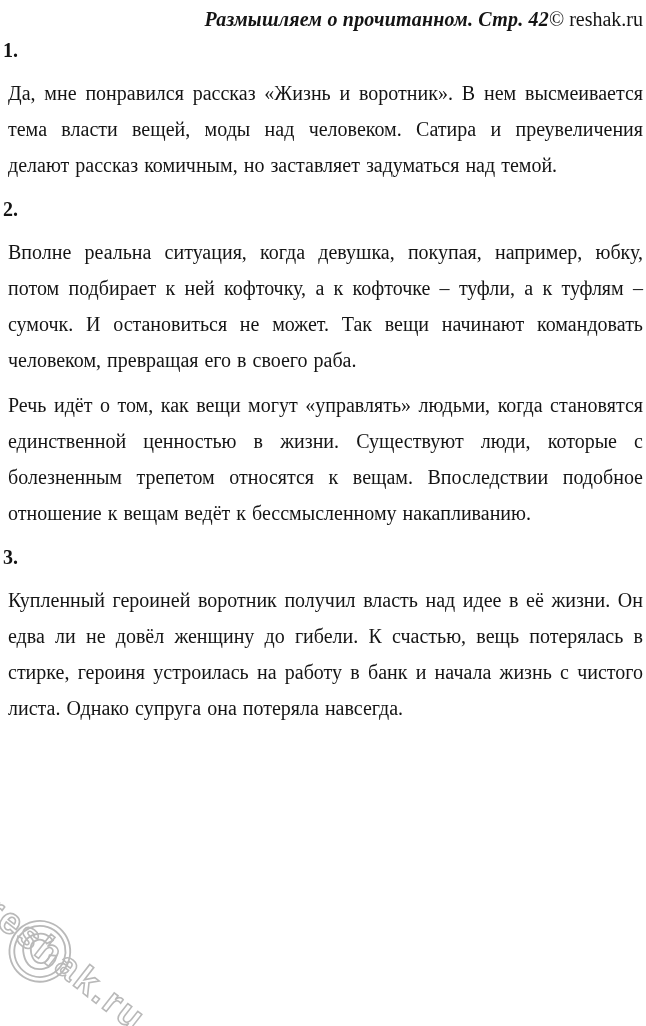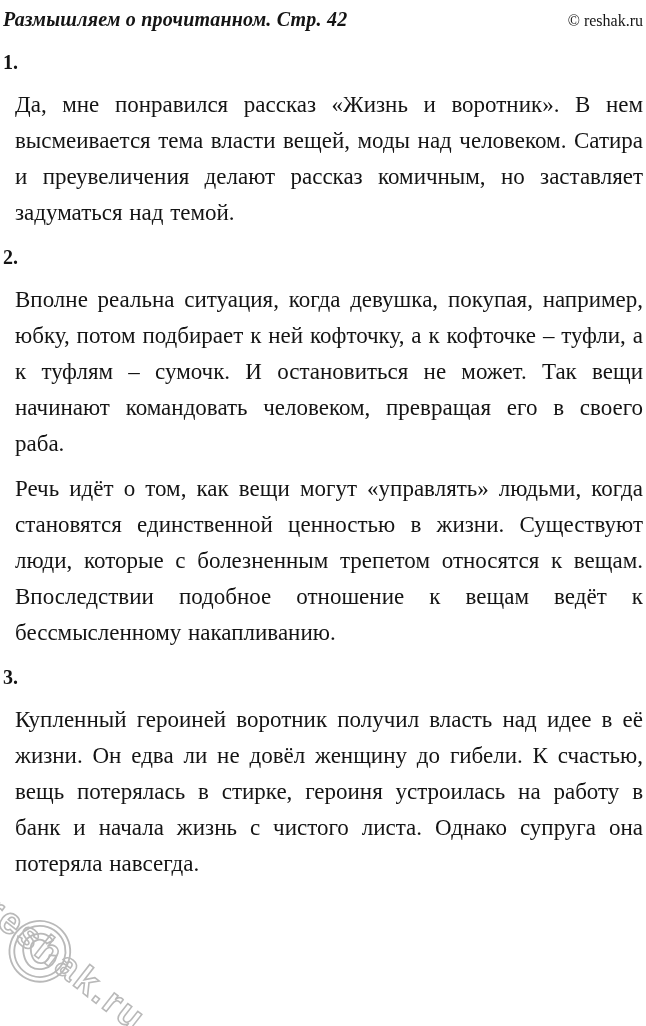--- a/index.html
+++ b/index.html
@@ -16,46 +16,45 @@
     color: #141414;
   }
   .page {
     position: relative;
     width: 640px;
     height: 1016px;
     padding: 5px 3px 5px 3px;
   }
   .header {
     display: flex;
-    justify-content: space-between;
+    justify-content: flex-end;
     align-items: baseline;
-    margin-bottom: 10px;
   }
   .header-title {
     font-weight: bold;
     font-style: italic;
     font-size: 20px;
     line-height: 28px;
     letter-spacing: 0.2px;
   }
   .header-copyright {
-    font-size: 16px;
+    font-size: 20px;
     line-height: 28px;
   }
   .section-number {
     font-weight: bold;
     font-size: 20px;
     line-height: 34px;
     margin: 0 0 8px 0;
   }
   p.body-par {
-    font-size: 23px;
+    font-size: 20px;
     line-height: 36px;
     text-align: justify;
-    margin: 0 0 9px 12px;
+    margin: 0 0 9px 5px;
     word-spacing: 1px;
   }
   
   .watermark {
     position: absolute;
     left: 0;
     top: 0;
     width: 646px;
     height: 1026px;
     pointer-events: none;

